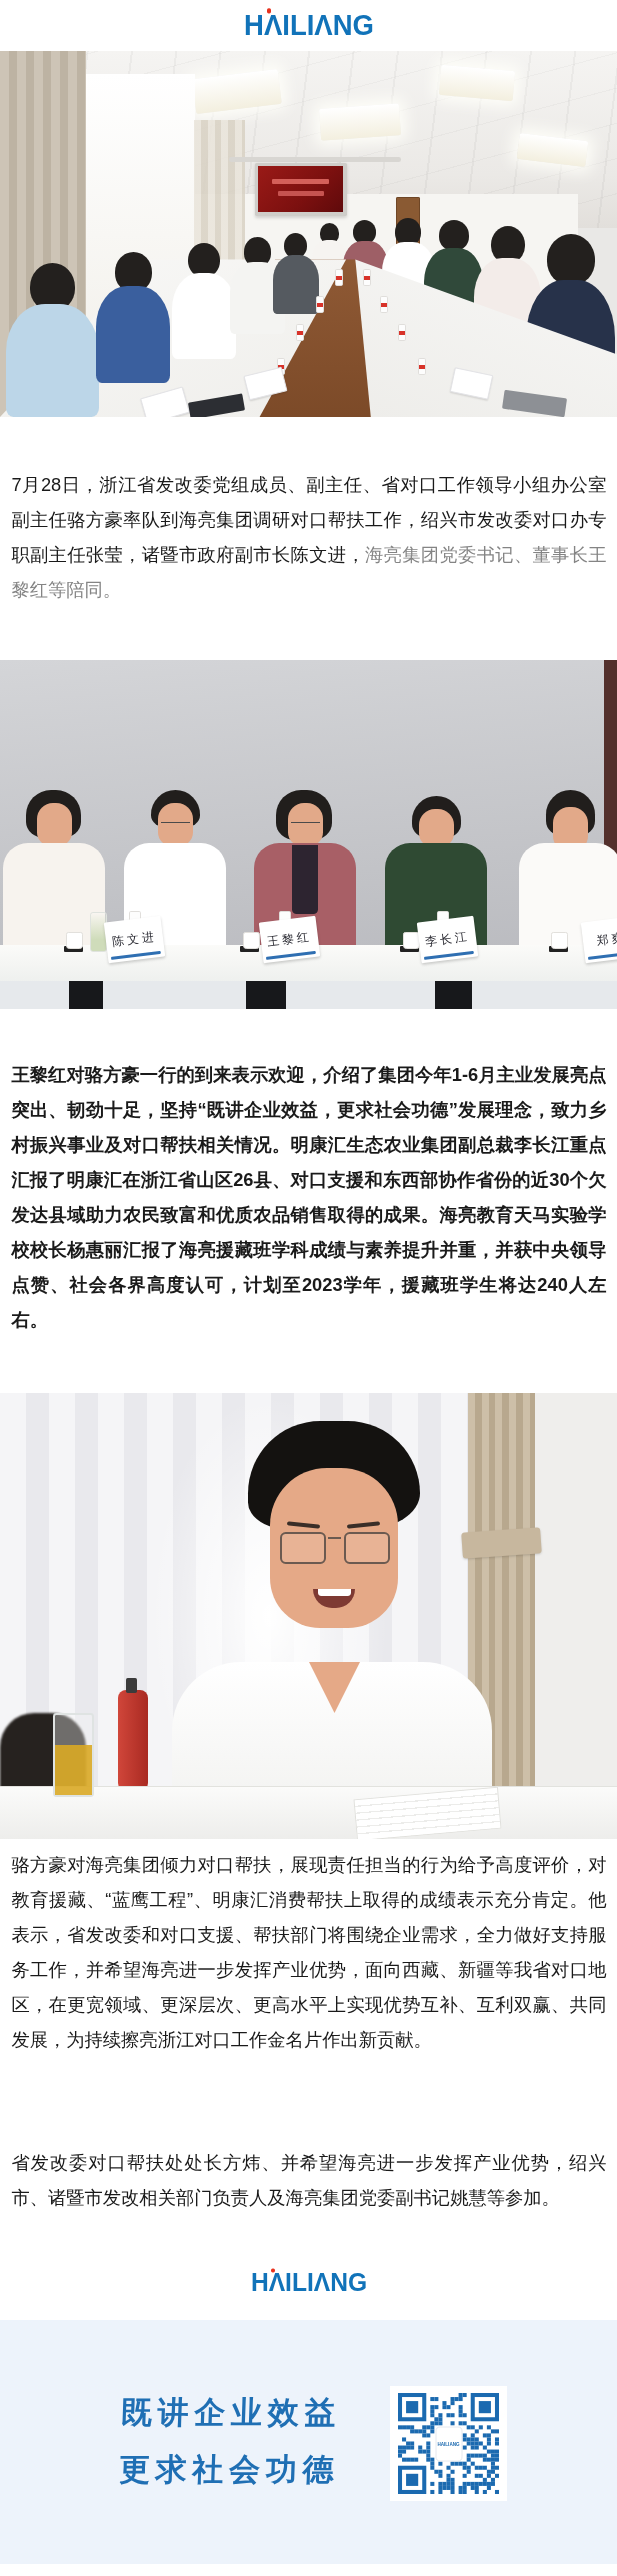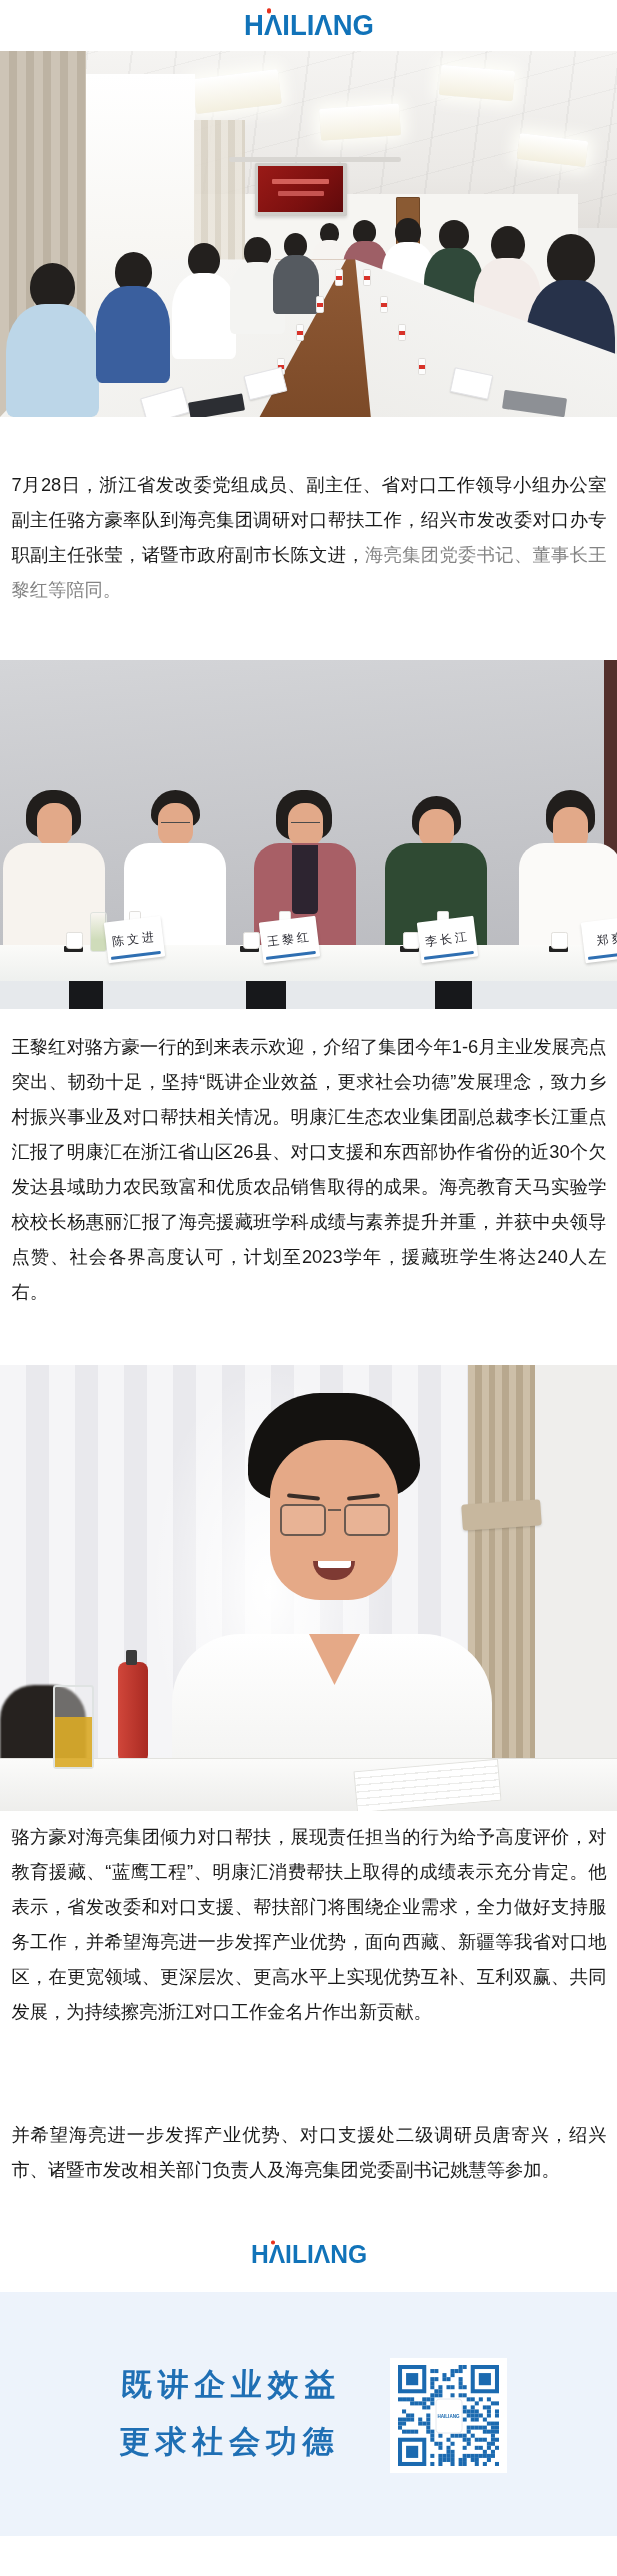--- a/index.html
+++ b/index.html
@@ -15,21 +15,21 @@
   .logo-bottom{font-size:24.6px;}
   .logo .dot{position:absolute;left:0.82em;top:-0.10em;width:0.15em;height:0.17em;
              background:#e8321e;border-radius:1.7px;}
   .footer-logo-wrap{margin-top:55px;height:26px;display:flex;align-items:center;justify-content:center;}
 
   
   .para{margin:0 11.4px;font-size:18.3px;line-height:35px;color:#1a1a1a;
         text-align:justify;overflow:hidden;}
   .para .gray{color:#848484;}
   .p1{margin-top:50px;height:140px;}
-  .p2{margin-top:20px;height:279px;}
+  .p2{margin-top:48px;height:279px;font-weight:bold;}
   .p3{margin-top:8px;height:244px;}
   .p4{margin-top:54px;height:70px;}
 
   
   .photo{position:relative;width:618px;overflow:hidden;background:#e9e8e6;}
   .photo1{height:366px;}
   .photo2{height:349px;margin-top:53px;}
   .photo3{height:446px;margin-top:57px;}
 
   
@@ -351,21 +351,21 @@
   <div class="abs ph3-ext"></div>
   <div class="abs ph3-extTop"></div>
   <div class="abs ph3-table"></div>
   <div class="abs ph3-glassCup">
       <div class="ph3-tea"></div>
     </div>
   <div class="abs ph3-book"></div>
 </div>
 
 <p class="para p3"><span>骆方豪对海亮集团倾力对口帮扶，展现责任担当的行为给予高度评价，对教育援藏、“蓝鹰工程”、明康汇消费帮扶上取得的成绩表示充分肯定。他表示，省发改委和对口支援、帮扶部门将围绕企业需求，全力做好支持服务工作，并希望海亮进一步发挥产业优势，面向西藏、新疆等我省对口地区，在更宽领域、更深层次、更高水平上实现优势互补、互利双赢、共同发展，为持续擦亮浙江对口工作金名片作出新贡献。</span></p>
-<p class="para p4"><span>并希望海亮进一步发挥产业优势、对口支援处二级调研员唐寄兴，绍兴市、诸暨市发改相关部门负责人及海亮集团党委副书记姚慧等参加。</span></p>
+<p class="para p4"><span>省发改委对口帮扶处处长方炜、并希望海亮进一步发挥产业优势，绍兴市、诸暨市发改相关部门负责人及海亮集团党委副书记姚慧等参加。</span></p>
 
 <div class="footer-logo-wrap">
   <div class="logo logo-bottom" style="color: rgb(17, 115, 185);">
     <span>HΛILIΛNG</span>
     <span class="dot" style="background: rgb(232, 50, 30);"></span>
   </div>
 </div>
 
 <div class="band" style="background: rgb(237, 243, 251);">
   <div class="slogan" style="color: rgb(31, 111, 180);">

